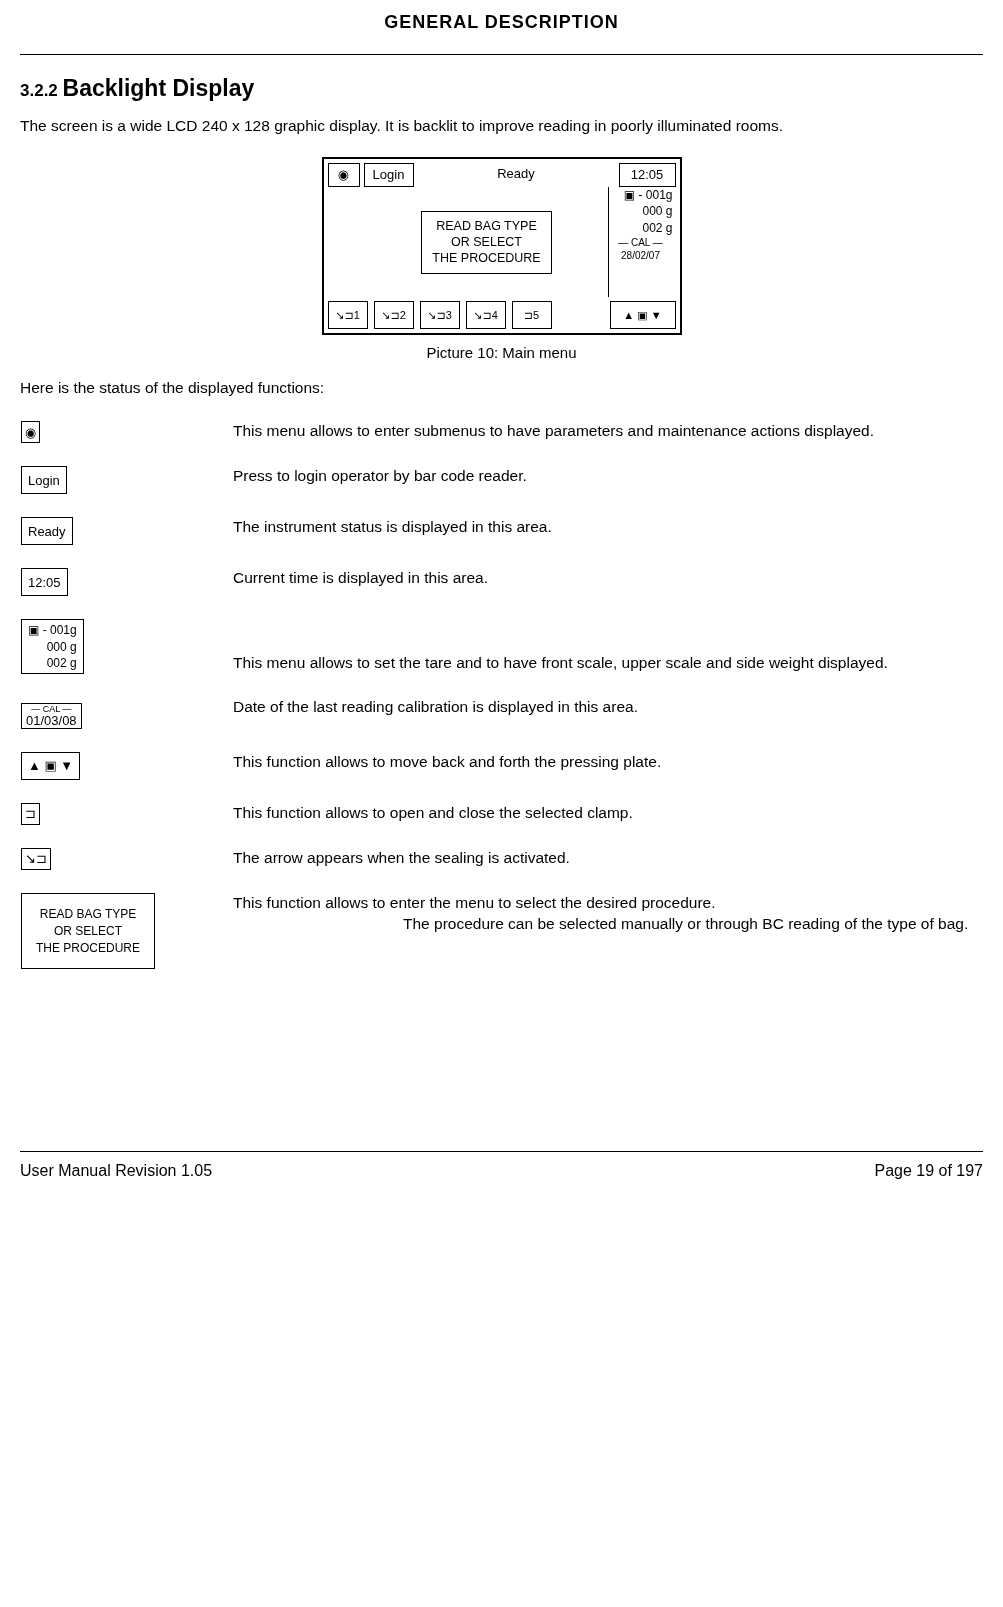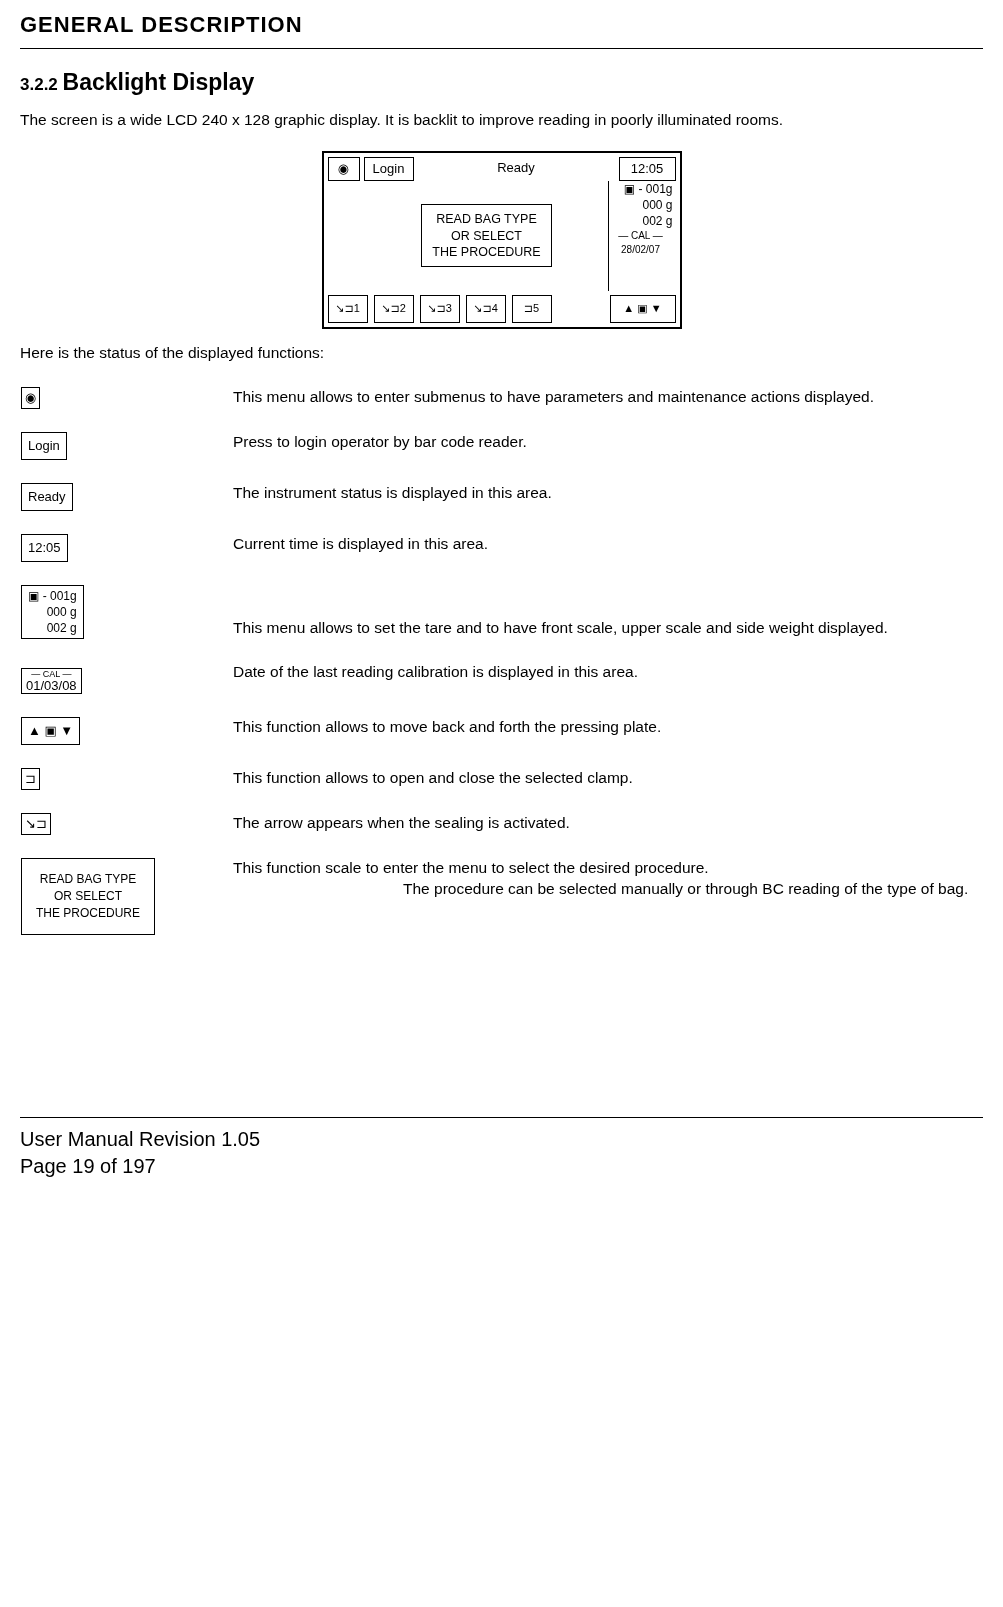--- a/index.html
+++ b/index.html
@@ -5,26 +5,26 @@
   body {
     font-family: Verdana, Geneva, sans-serif;
     font-size: 15.5px;
     color: #000;
     margin: 0;
     padding: 10px 20px 20px 20px;
     width: 963px;
     line-height: 1.35;
   }
   .page-header {
-    text-align: left;
+    text-align: center;
     font-weight: bold;
-    font-size: 22px;
+    font-size: 18px;
     letter-spacing: 1px;
     border-bottom: 1.5px solid #000;
-    padding-bottom: 8px;
+    padding-bottom: 20px;
   }
   .section-num {
     font-weight: bold;
     font-size: 17px;
     margin-top: 18px;
   }
   .section-title {
     font-weight: bold;
     font-size: 23px;
   }
@@ -122,22 +122,21 @@
     text-align:center;
     display:inline-block;
   }
   .fn-desc { text-align: justify; }
   .footer {
     border-top: 1.5px solid #000;
     margin-top: 160px;
     padding-top: 8px;
     display: flex;
     justify-content: space-between;
-    font-size: 20px;
-    flex-direction: column;
+    font-size: 16px;
   }
 </style>
 </head>
 <body>
 
 <div class="page-header">GENERAL DESCRIPTION</div>
 
 <div class="section-num">
   <span>3.2.2</span>
   <span class="section-title">Backlight Display</span>
@@ -173,20 +172,21 @@
     <div class="lcd-row" style="margin-top:4px; gap:6px;">
       <div class="lcd-bot-item">↘⊐<span>1</span></div>
       <div class="lcd-bot-item">↘⊐<span>2</span></div>
       <div class="lcd-bot-item">↘⊐<span>3</span></div>
       <div class="lcd-bot-item">↘⊐<span>4</span></div>
       <div class="lcd-bot-item">⊐<span>5</span></div>
       <div style="flex:1"></div>
       <div class="lcd-bot-item lcd-bot-ctrl">▲ ▣ ▼</div>
     </div>
   </div>
+  <div class="caption">Picture 10: Main menu</div>
 </div>
 
 <div class="intro2">Here is the status of the displayed functions:</div>
 
 <table class="fn-table">
   <tbody>
       <tr>
     <td class="fn-icon-col"><span class="fn-icon-box small">◉</span></td>
     <td class="fn-desc">This menu allows to enter submenus to have parameters and maintenance actions displayed.</td>
   </tr>
@@ -235,21 +235,21 @@
   </tr>
   <tr>
     <td class="fn-icon-col">
       <span class="fn-icon-big">
         <span>READ BAG TYPE</span><br>
         <span>OR SELECT</span><br>
         <span>THE PROCEDURE</span>
       </span>
     </td>
     <td class="fn-desc">
-      <span>This function scale to enter the menu to select the desired procedure.</span>
+      <span>This function allows to enter the menu to select the desired procedure.</span>
       <div class="indent2" style="padding-left:170px;">The procedure can be selected manually or through BC reading of the type of bag.</div>
     </td>
   </tr>
 </tbody>
   </table>
 
 <div class="footer">
   <span>User Manual Revision 1.05</span>
   <span>Page 19 of 197</span>
 </div>

